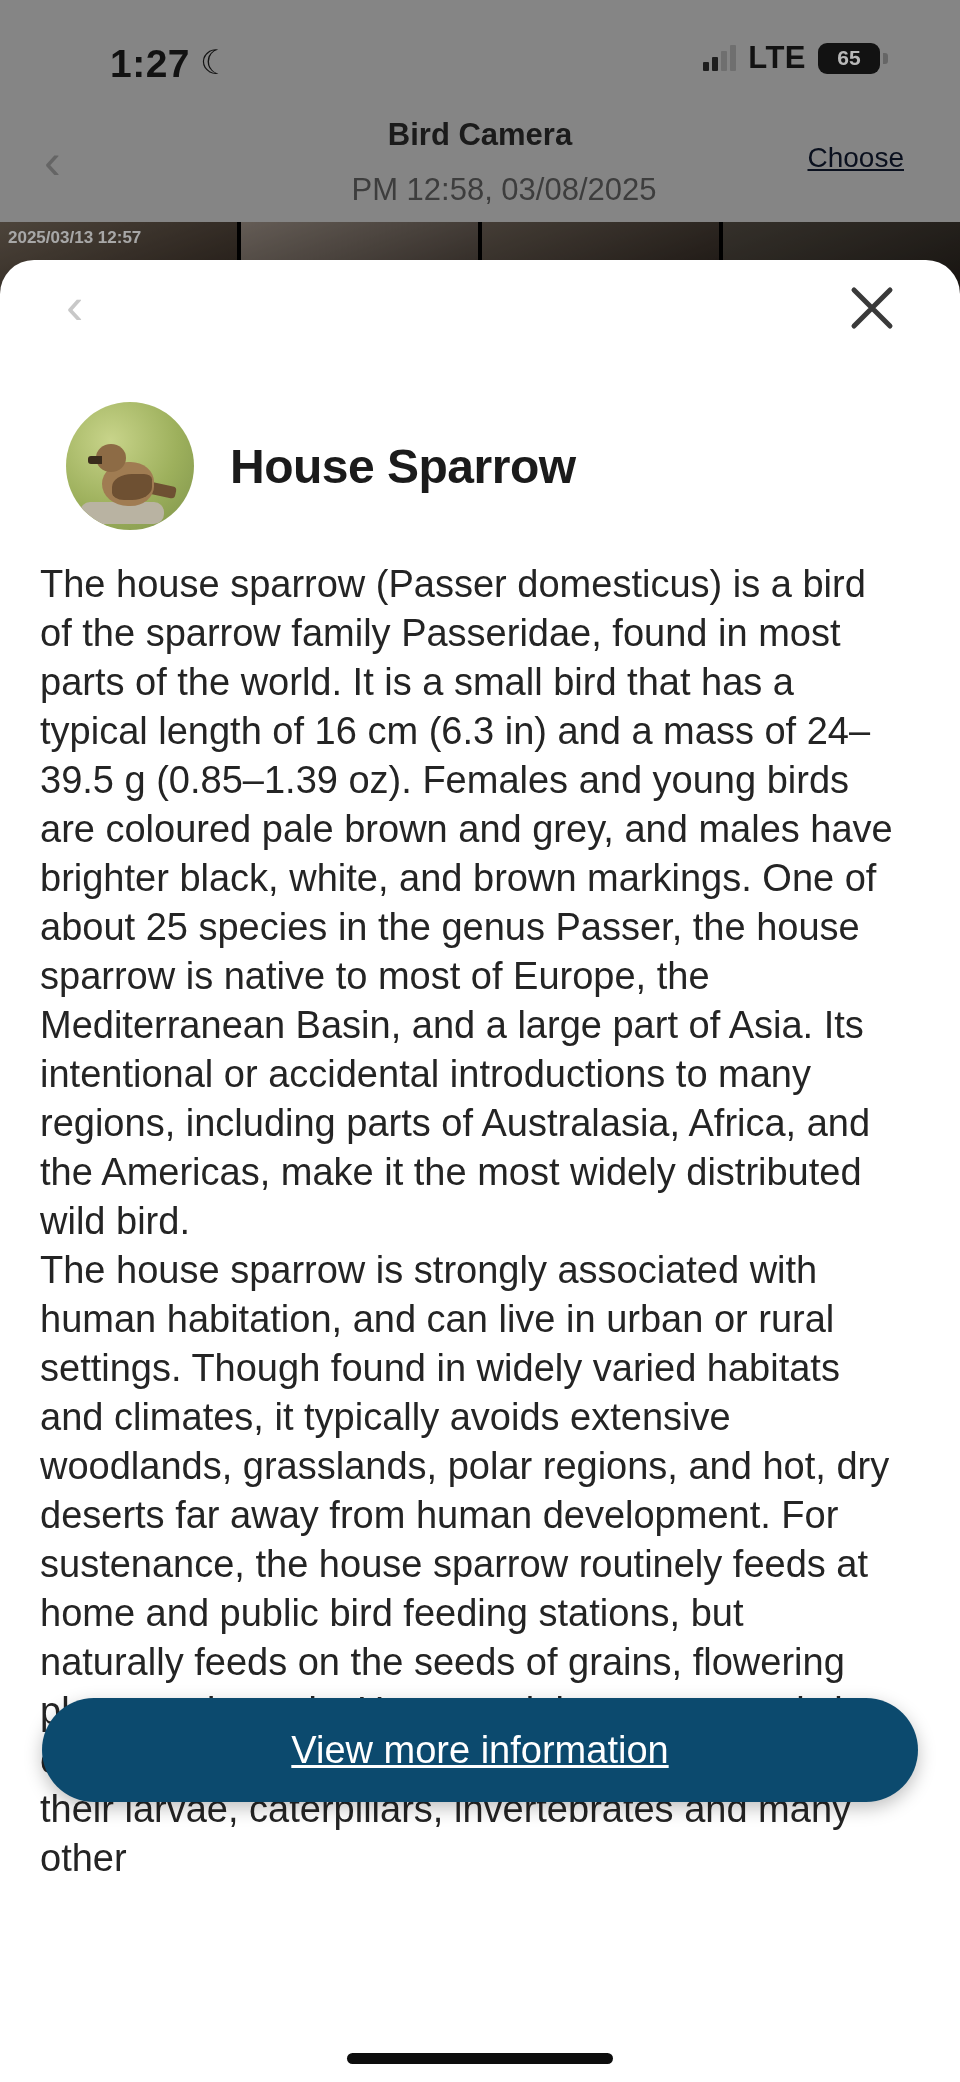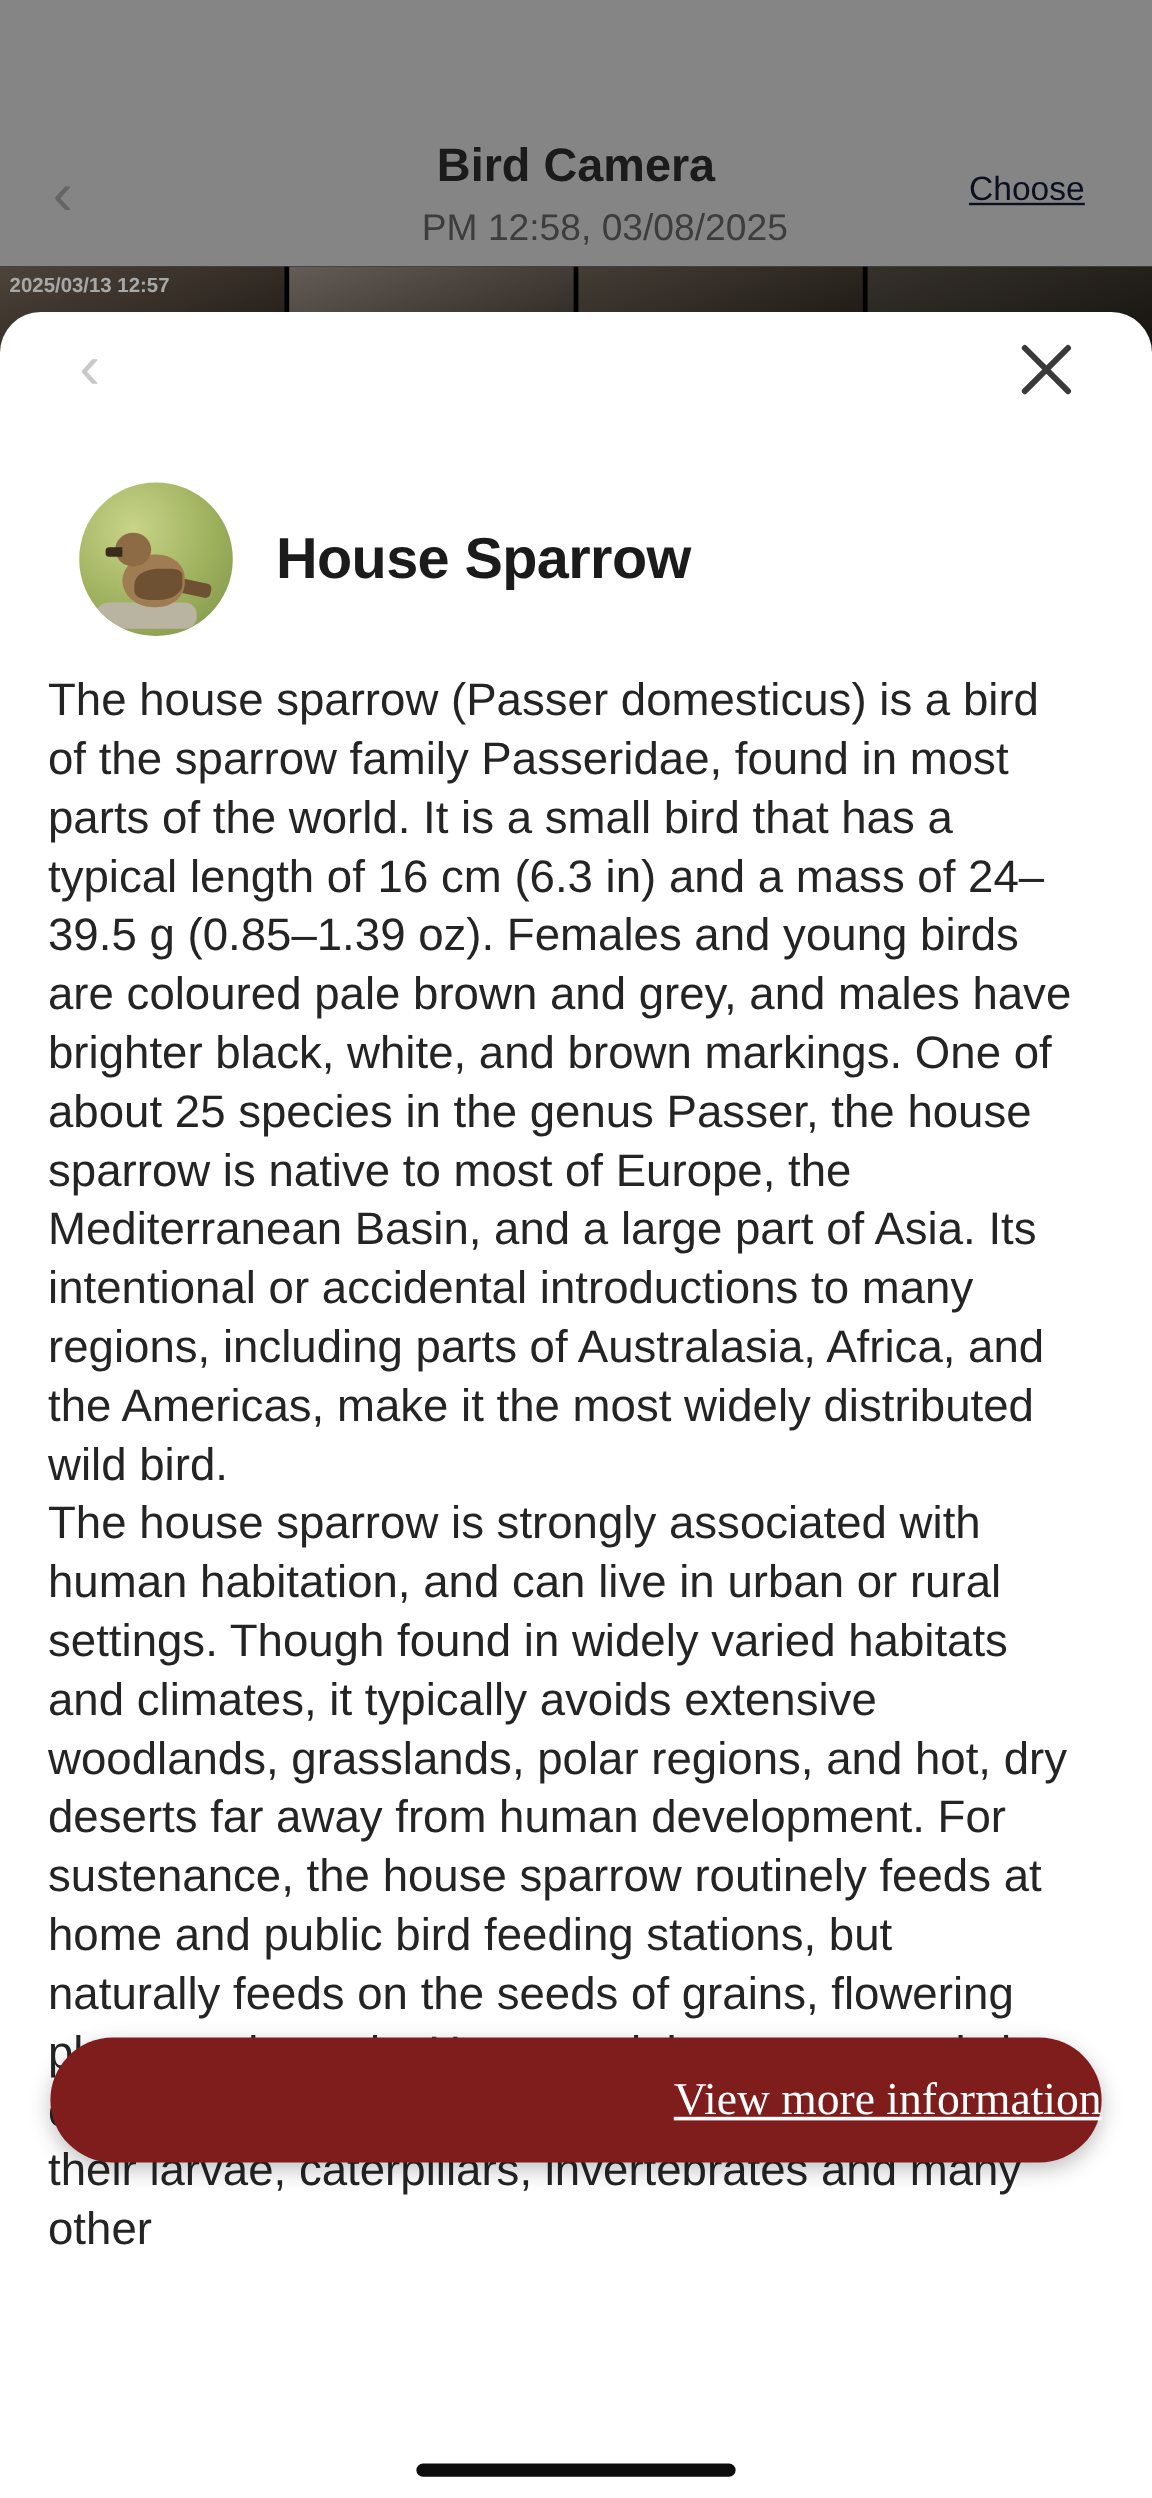--- a/index.html
+++ b/index.html
@@ -113,21 +113,21 @@
     top: 136px;
     font-size: 50px;
     color: #8d8d8d;
     line-height: 1;
   }
   .nav-title {
     position: absolute;
     left: 0; right: 0;
     top: 117px;
     text-align: center;
-    font-size: 39px;
+    font-size: 31px;
     font-weight: bold;
     color: #262626;
   }
   .nav-sub {
     position: absolute;
     left: 0; right: 0;
     top: 172px;
     text-align: center;
     font-size: 31px;
     color: #555;
@@ -299,26 +299,25 @@
   }
 
   
   .cta {
     position: absolute;
     left: 42px;
     top: 1698px;
     width: 876px;
     height: 104px;
     border-radius: 52px;
-    background: #7f1d1d;
+    background: #0c4a6e;
     display: flex;
     align-items: center;
-    justify-content: flex-end;
+    justify-content: center;
     box-shadow: 0 6px 18px rgba(0,0,0,0.25);
-    font-family: Liberation Serif, serif;
   }
   .cta span {
     color: #ffffff;
     font-size: 38px;
     text-decoration: underline;
   }
 
   .home-indicator {
     position: absolute;
     left: 50%;
@@ -344,20 +343,36 @@
     </div>
     <div class="thumb t3">
       <div class="thumb-ts"></div>
     </div>
     <div class="thumb t4">
       <div class="thumb-ts"></div>
     </div>
   </div>
 
   <div class="app-header">
+    <div class="status-bar">
+      <div class="status-time">1:27</div>
+      <div class="moon-icon">☾</div>
+      <div class="status-right">
+        <div class="sig-bars">
+            <i></i>
+            <i></i>
+            <i></i>
+            <i></i>
+          </div>
+        <div class="lte-label">LTE</div>
+        <div class="battery">
+          <span>65</span>
+        </div>
+      </div>
+    </div>
 
     <div class="nav-back">‹</div>
     <div class="nav-title">Bird Camera</div>
     <div class="nav-sub">PM 12:58, 03/08/2025</div>
     <div class="nav-choose">Choose</div>
   </div>
 
   <div class="dim"></div>
 </div>
 

